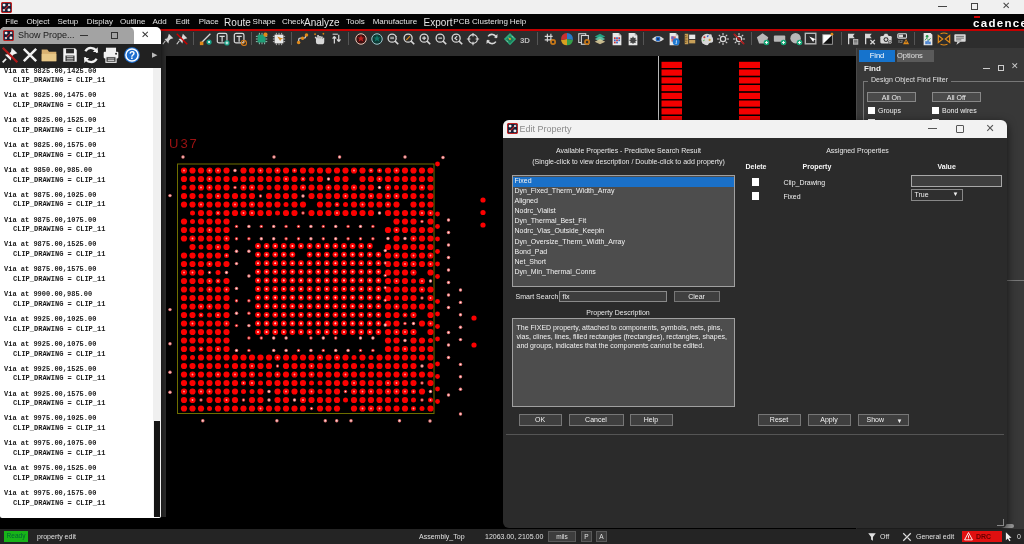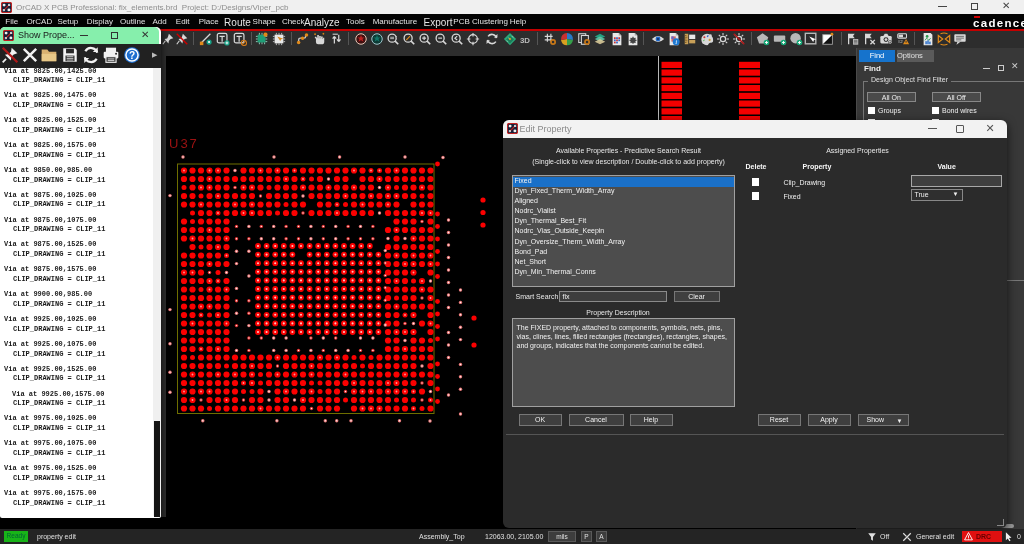--- a/index.html
+++ b/index.html
@@ -10,29 +10,28 @@
   <svg width="11" height="11" viewBox="0 0 16 16" style="position:absolute;left:1px;top:2px">
       <rect x="0.5" y="0.5" width="15" height="15" rx="3" fill="#182038" stroke="#c02020" stroke-width="1.6"></rect>
       <path d="M4.5 11.5l7-7" stroke="#c02020" stroke-width="1.8"></path>
       <circle cx="4.5" cy="4.5" r="2.1" fill="#f0f0f0"></circle>
       <circle cx="11.5" cy="11.5" r="2.1" fill="#f0f0f0"></circle>
       <circle cx="11.8" cy="4.2" r="1.7" fill="#f0f0f0"></circle>
       <circle cx="11.8" cy="4.2" r=".7" fill="#182038"></circle>
       <circle cx="4.2" cy="11.8" r="1.7" fill="#f0f0f0"></circle>
       <circle cx="4.2" cy="11.8" r=".7" fill="#182038"></circle>
     </svg>
-  <div class="abs" style="left:16px;top:3px;font-size:8px;color:#8e8e8e">OrCAD X PCB Professional: fix_elements.brd&nbsp;&nbsp;Project: D:/Designs/Viper_pcb</div>
   <div class="abs" style="left:938px;top:6px;width:9px;height:1.2px;background:#444"></div>
   <div class="abs" style="left:971px;top:3px;width:7px;height:7px;border:1px solid #444"></div>
   <div class="abs" style="left:1002px;top:0px;font-size:10px;color:#444">✕</div>
 </div>
 
 <div class="abs" style="left:0;top:14px;width:1024px;height:14.5px;background:#030303">
   <div class="abs" style="left:5.3px;top:3px;font-size:8px;color:#e4e4e4;white-space:nowrap">File</div>
-    <div class="abs" style="left:26.4px;top:3px;font-size:8px;color:#e4e4e4;white-space:nowrap">OrCAD</div>
+    <div class="abs" style="left:26.4px;top:3px;font-size:8px;color:#e4e4e4;white-space:nowrap">Object</div>
     <div class="abs" style="left:57.4px;top:3px;font-size:8px;color:#e4e4e4;white-space:nowrap">Setup</div>
     <div class="abs" style="left:86.7px;top:3px;font-size:8px;color:#e4e4e4;white-space:nowrap">Display</div>
     <div class="abs" style="left:120.1px;top:3px;font-size:8px;color:#e4e4e4;white-space:nowrap">Outline</div>
     <div class="abs" style="left:152.4px;top:3px;font-size:8px;color:#e4e4e4;white-space:nowrap">Add</div>
     <div class="abs" style="left:175.8px;top:3px;font-size:8px;color:#e4e4e4;white-space:nowrap">Edit</div>
     <div class="abs" style="left:198.7px;top:3px;font-size:8px;color:#e4e4e4;white-space:nowrap">Place</div>
     <div class="abs" style="left:224.1px;top:3px;font-size:10px;color:#e4e4e4;white-space:nowrap">Route</div>
     <div class="abs" style="left:252.6px;top:3px;font-size:8px;color:#e4e4e4;white-space:nowrap">Shape</div>
     <div class="abs" style="left:281.9px;top:3px;font-size:8px;color:#e4e4e4;white-space:nowrap">Check</div>
     <div class="abs" style="left:304px;top:3px;font-size:10px;color:#e4e4e4;white-space:nowrap">Analyze</div>
@@ -1645,21 +1644,21 @@
   <div class="abs" style="left:11px;top:59.5px;width:7px;height:7px;background:#fff"></div>
   <div class="abs" style="left:21px;top:59.5px;font-size:7px;color:#f0f0f0">Groups</div>
   <div class="abs" style="left:75px;top:59.5px;width:7px;height:7px;background:#fff"></div>
   <div class="abs" style="left:85px;top:59.5px;font-size:7px;color:#f0f0f0">Bond wires</div>
   <div class="abs" style="left:11px;top:71.5px;width:7px;height:3px;background:#fff"></div>
   <div class="abs" style="left:75px;top:71.5px;width:7px;height:3px;background:#fff"></div>
   <div class="abs" style="left:2px;top:476px;width:155px;height:4px;background:#9a9a9a;border-radius:2px"></div>
 </div>
 
 <div class="abs" style="left:0;top:26.5px;width:161px;height:491px;background:#fff;border-radius:5px 5px 2px 2px;box-shadow:1px 2px 6px rgba(0,0,0,.6)">
-  <div class="abs" style="left:0;top:0;width:159px;height:17px;background:#86efac;border-radius:5px 5px 0 0">
+  <div class="abs" style="left:0;top:0;width:134px;height:17px;background:#a3a3a3;border-radius:5px 5px 0 0">
     <svg width="11" height="11" viewBox="0 0 16 16" style="position:absolute;left:3px;top:3px">
         <rect x="0.5" y="0.5" width="15" height="15" rx="3" fill="#182038" stroke="#c02020" stroke-width="1.6"></rect>
         <path d="M4.5 11.5l7-7" stroke="#c02020" stroke-width="1.8"></path>
         <circle cx="4.5" cy="4.5" r="2.1" fill="#f0f0f0"></circle>
         <circle cx="11.5" cy="11.5" r="2.1" fill="#f0f0f0"></circle>
         <circle cx="11.8" cy="4.2" r="1.7" fill="#f0f0f0"></circle>
         <circle cx="11.8" cy="4.2" r=".7" fill="#182038"></circle>
         <circle cx="4.2" cy="11.8" r="1.7" fill="#f0f0f0"></circle>
         <circle cx="4.2" cy="11.8" r=".7" fill="#182038"></circle>
       </svg>
@@ -1726,21 +1725,21 @@
       <div style="position:absolute;left:4px;top:197.8px">Via at 9875.00,1575.00</div>
       <div style="position:absolute;left:13px;top:207.5px">CLIP_DRAWING = CLIP_11</div>
       <div style="position:absolute;left:4px;top:222.6px">Via at 9900.00,985.00</div>
       <div style="position:absolute;left:13px;top:232.3px">CLIP_DRAWING = CLIP_11</div>
       <div style="position:absolute;left:4px;top:247.5px">Via at 9925.00,1025.00</div>
       <div style="position:absolute;left:13px;top:257.2px">CLIP_DRAWING = CLIP_11</div>
       <div style="position:absolute;left:4px;top:272.3px">Via at 9925.00,1075.00</div>
       <div style="position:absolute;left:13px;top:282.0px">CLIP_DRAWING = CLIP_11</div>
       <div style="position:absolute;left:4px;top:297.2px">Via at 9925.00,1525.00</div>
       <div style="position:absolute;left:13px;top:306.9px">CLIP_DRAWING = CLIP_11</div>
-      <div style="position:absolute;left:12px;top:322.1px">Via at 9925.00,1575.00</div>
+      <div style="position:absolute;left:4px;top:322.1px">Via at 9925.00,1575.00</div>
       <div style="position:absolute;left:13px;top:331.8px">CLIP_DRAWING = CLIP_11</div>
       <div style="position:absolute;left:4px;top:346.9px">Via at 9975.00,1025.00</div>
       <div style="position:absolute;left:13px;top:356.6px">CLIP_DRAWING = CLIP_11</div>
       <div style="position:absolute;left:4px;top:371.8px">Via at 9975.00,1075.00</div>
       <div style="position:absolute;left:13px;top:381.5px">CLIP_DRAWING = CLIP_11</div>
       <div style="position:absolute;left:4px;top:396.6px">Via at 9975.00,1525.00</div>
       <div style="position:absolute;left:13px;top:406.3px">CLIP_DRAWING = CLIP_11</div>
       <div style="position:absolute;left:4px;top:421.5px">Via at 9975.00,1575.00</div>
       <div style="position:absolute;left:13px;top:431.2px">CLIP_DRAWING = CLIP_11</div>
     </div>

